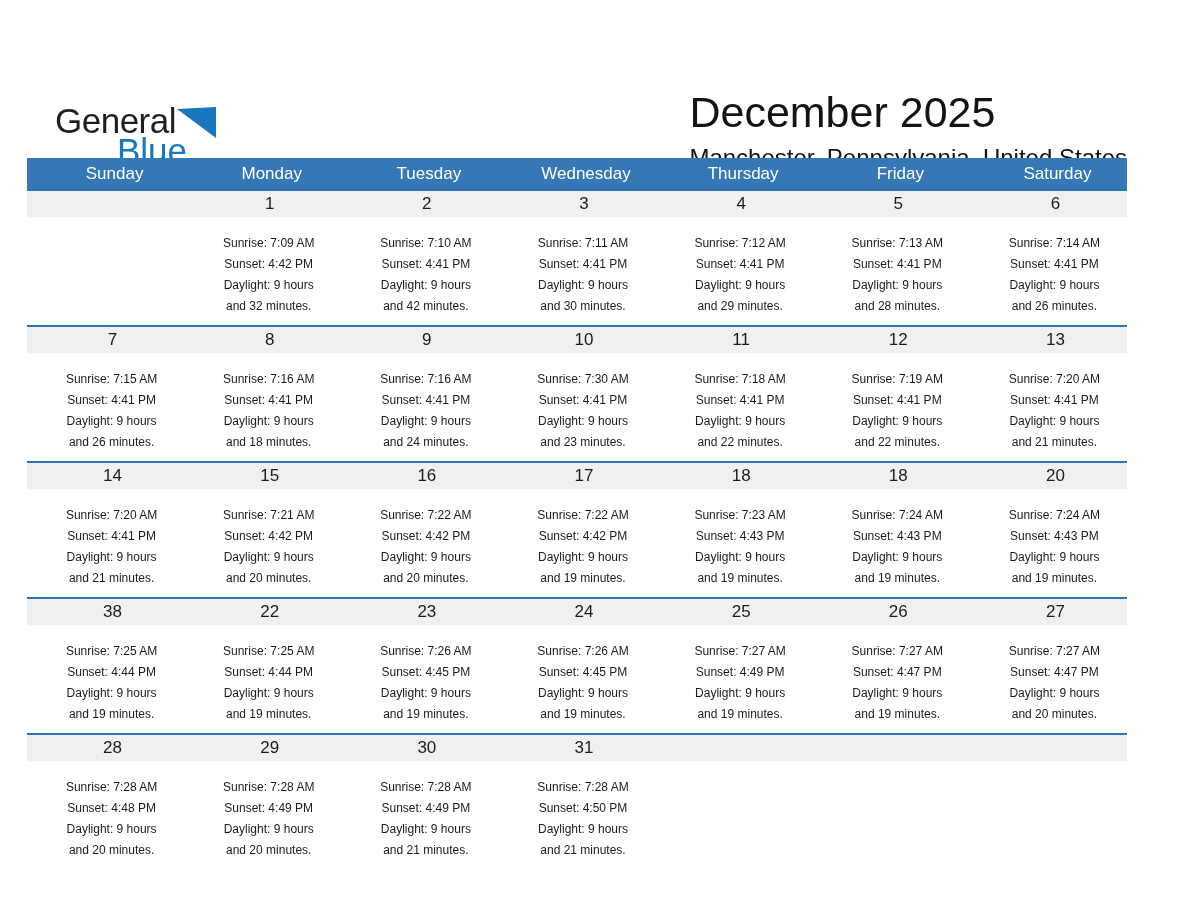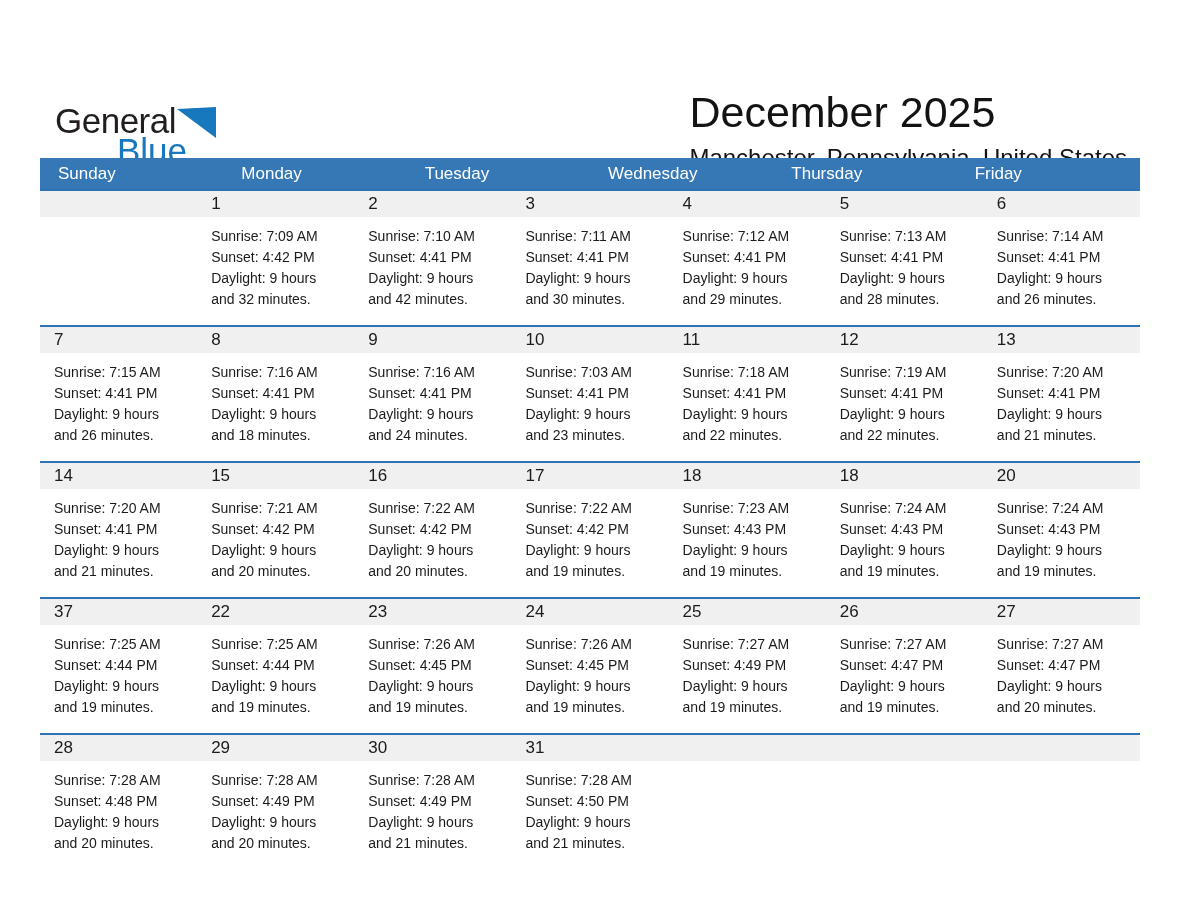--- a/index.html
+++ b/index.html
@@ -15,27 +15,27 @@
   .logo { position: absolute; left: 55px; top: 58px; margin-top: 45px; }
   .logo-line1 { display: flex; align-items: flex-start; }
   .logo-general { font-size: 35px; color: #221e1f; letter-spacing: -0.5px; line-height: 1; }
   .logo-tri { margin-left: 1px; margin-top: 4px; }
   .logo-blue { font-size: 35px; color: var(--logo-blue, #1878bd); line-height: 1; margin-left: 62px; margin-top: -9px; }
   
   .header-text { position: absolute; right: 61px; top: 55px; text-align: left; margin-top: 33px; }
   .title { font-size: 43px; color: #131313; line-height: 1.15; }
   .subtitle { font-size: 24px; color: #131313; margin-top: 7px; }
   
-  .calendar { position: absolute; left: 40px; top: 158px; width: 1100px; }
+  .calendar { position: absolute; left: 27px; top: 158px; width: 1100px; text-align: center; }
   .weekday-row { display: flex; background: var(--bar-blue, #3678b5); height: 31px; }
   .weekday-cell { flex: 1; color: #ffffff; font-size: 17px; line-height: 31px; padding-left: 18px; font-weight: 400; }
   .week { display: flex; border-top: 2px solid var(--line-blue, #2e74b5); height: 136px; }
   .day-cell { flex: 1; overflow: hidden; }
   .strip { height: 26px; background: var(--strip-gray, #f0f0f0); font-size: 17px; line-height: 26px; padding-left: 14px; }
-  .details { padding: 9px 2px 0 14px; font-size: 14px; line-height: 21px; }
+  .details { padding: 16px 2px 0 14px; font-size: 12px; line-height: 21px; }
 </style>
 </head>
 <body style="--bar-blue: #3678b5; --line-blue: #2e74b5; --strip-gray: #f0f0f0; --logo-blue: #1878bd;">
 
 <div class="logo">
   <div class="logo-line1">
     <span class="logo-general">General</span>
     <span class="logo-tri">
       <svg width="39" height="31" viewBox="0 0 39 31">
           <polygon points="0,2 39,0 39,31" fill="#1878bd"></polygon>
@@ -51,20 +51,21 @@
 </div>
 
 <div class="calendar">
   <div class="weekday-row">
       <div class="weekday-cell">Sunday</div>
       <div class="weekday-cell">Monday</div>
       <div class="weekday-cell">Tuesday</div>
       <div class="weekday-cell">Wednesday</div>
       <div class="weekday-cell">Thursday</div>
       <div class="weekday-cell">Friday</div>
+      <div class="weekday-cell">Saturday</div>
     </div>
   <div>
       <div class="week">
         <div class="day-cell">
           <div class="strip"></div>
           <div class="details"></div>
         </div>
         <div class="day-cell">
           <div class="strip">1</div>
           <div class="details">
@@ -144,21 +145,21 @@
           <div class="details">
             <div>Sunrise: 7:16 AM</div>
             <div>Sunset: 4:41 PM</div>
             <div>Daylight: 9 hours</div>
             <div>and 24 minutes.</div>
           </div>
         </div>
         <div class="day-cell">
           <div class="strip">10</div>
           <div class="details">
-            <div>Sunrise: 7:03 AM</div>
+            <div>Sunrise: 7:30 AM</div>
             <div>Sunset: 4:41 PM</div>
             <div>Daylight: 9 hours</div>
             <div>and 23 minutes.</div>
           </div>
         </div>
         <div class="day-cell">
           <div class="strip">11</div>
           <div class="details">
             <div>Sunrise: 7:18 AM</div>
             <div>Sunset: 4:41 PM</div>
@@ -245,21 +246,21 @@
           <div class="details">
             <div>Sunrise: 7:24 AM</div>
             <div>Sunset: 4:43 PM</div>
             <div>Daylight: 9 hours</div>
             <div>and 19 minutes.</div>
           </div>
         </div>
       </div>
       <div class="week">
         <div class="day-cell">
-          <div class="strip">37</div>
+          <div class="strip">38</div>
           <div class="details">
             <div>Sunrise: 7:25 AM</div>
             <div>Sunset: 4:44 PM</div>
             <div>Daylight: 9 hours</div>
             <div>and 19 minutes.</div>
           </div>
         </div>
         <div class="day-cell">
           <div class="strip">22</div>
           <div class="details">

